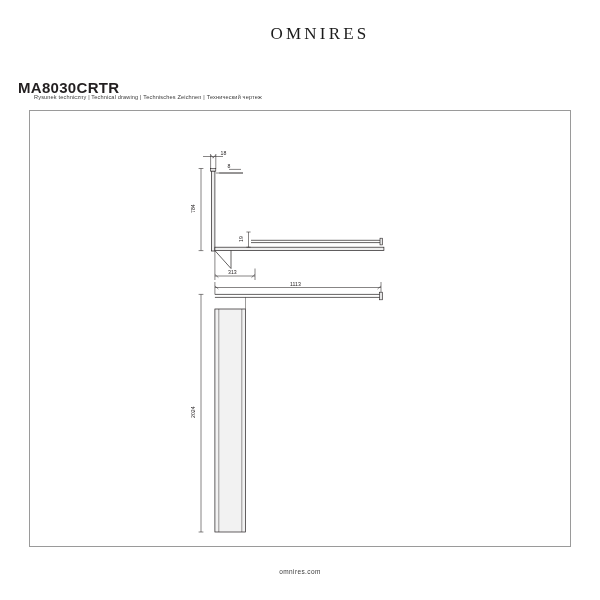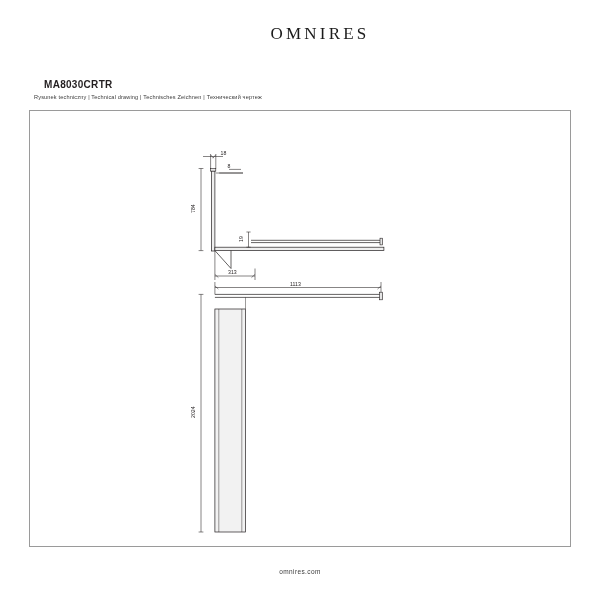--- a/index.html
+++ b/index.html
@@ -33,22 +33,22 @@
     letter-spacing: 3.2px;
     color: #1b1b1b;
     padding-left: 40px;
     box-sizing: border-box;
   }
 
   
   .code {
     position: absolute;
     top: 79px;
-    left: 44px;
-    font-size: 10px;
+    left: 18px;
+    font-size: 15px;
     font-weight: bold;
     letter-spacing: 0.3px;
     color: #231f20;
   }
   .subtitle {
     position: absolute;
     top: 94px;
     left: 34px;
     font-size: 5.6px;
     letter-spacing: 0.15px;

